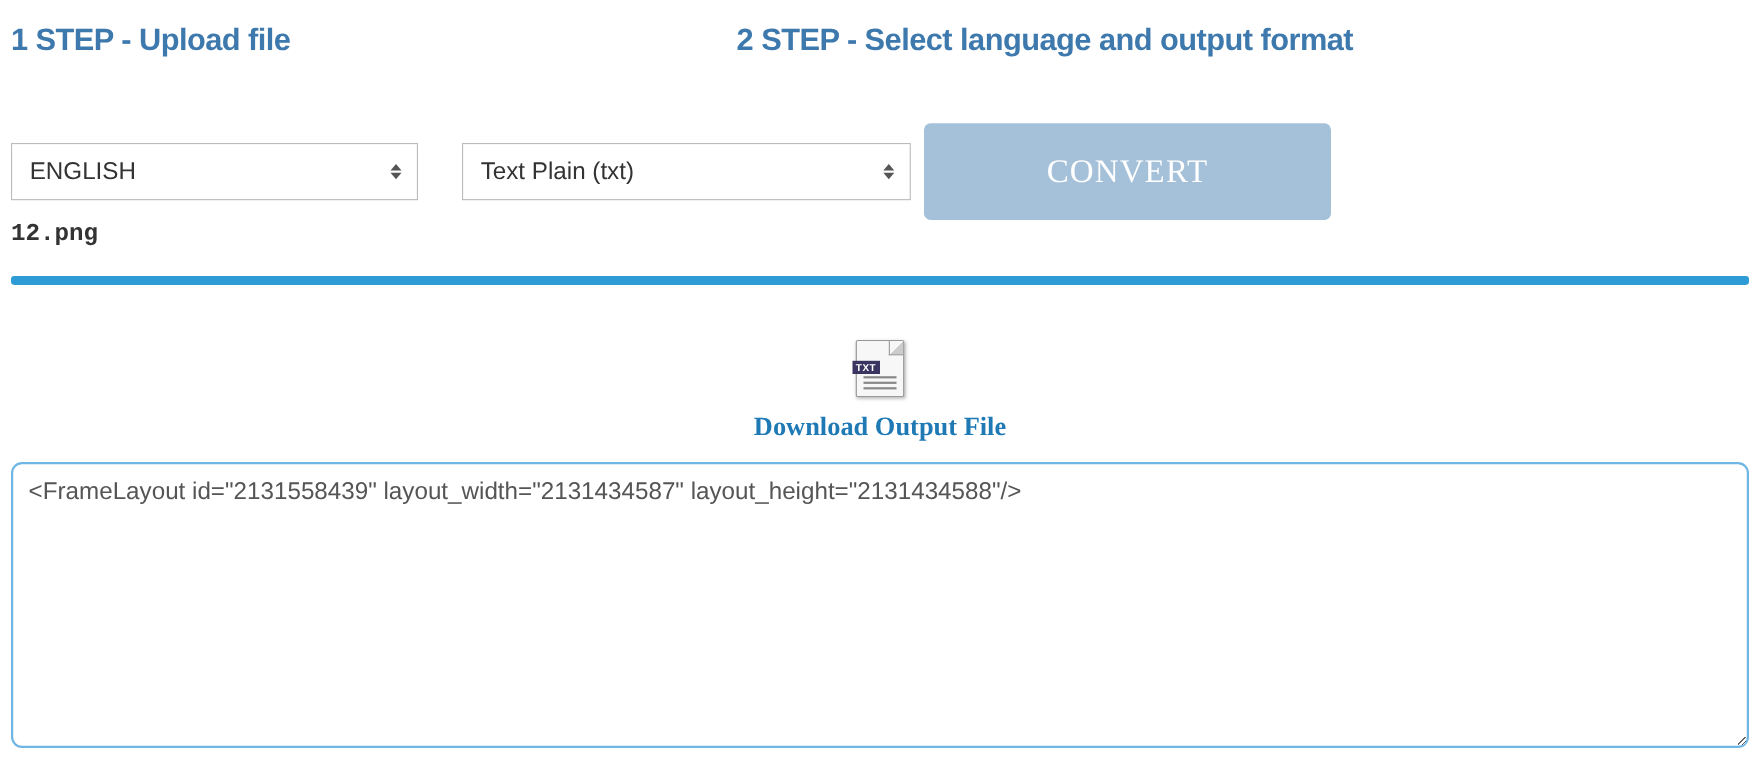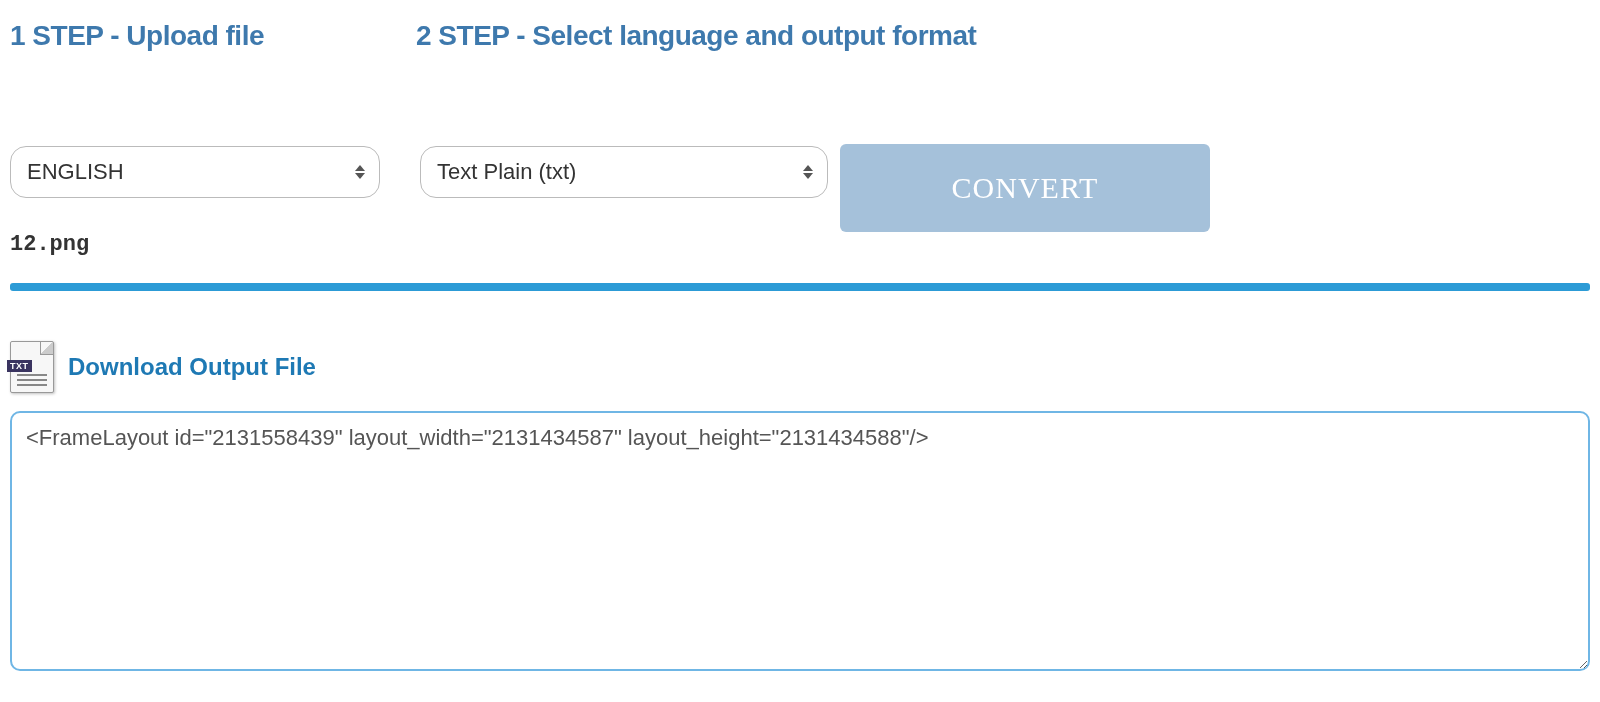--- a/index.html
+++ b/index.html
@@ -4,24 +4,24 @@
   <style>
     * { box-sizing: border-box; margin: 0; padding: 0; }
     body {
       font-family: Verdana, Arial, sans-serif;
       background: #fff;
       padding: 20px 10px;
       width: 1600px;
     }
     .steps-row {
       display: flex;
-      gap: 16px;
+      gap: 0;
     }
     .step1 { width: 390px; }
-    .step2 { width: 830px; }
+    .step2 { width: 830px; text-align: right; }
     .step3 { width: 370px; }
     .step-title {
       color: #3e79ad;
       font-size: 28px;
       font-weight: bold;
       font-family: Verdana, Arial, sans-serif;
       letter-spacing: -0.5px;
     }
     .controls-row {
       display: flex;
@@ -41,21 +41,21 @@
       font-size: 28px;
       font-family: Arial, sans-serif;
       cursor: pointer;
       box-shadow: inset 0 1px 0 rgba(255,255,255,0.3), 0 2px 4px rgba(0,0,0,0.15);
     }
     .dropdown {
       position: relative;
       height: 52px;
       background: #fff;
       border: 1px solid #bbb;
-      border-radius: 16px;
+      border-radius: 0;
       display: flex;
       align-items: center;
       padding: 0 40px 0 16px;
       font-size: 22px;
       color: #333;
       cursor: pointer;
       font-family: Arial, sans-serif;
     }
     .dropdown.lang { width: 370px; }
     .dropdown.fmt { width: 408px; }
@@ -79,40 +79,40 @@
       width: 370px;
       height: 88px;
       background: #a5c1da;
       border: none;
       border-radius: 6px;
       color: #fff;
       font-size: 30px;
       font-family: Georgia, "Times New Roman", serif;
       letter-spacing: 1px;
       cursor: pointer;
-      margin-top: 32px;
     }
     .filename {
       font-family: "Courier New", monospace;
       font-size: 22px;
       font-weight: bold;
       color: #333;
     }
     .divider {
       margin-top: 26px;
       height: 8px;
       background: #2c9bd6;
       border-radius: 3px;
       width: 100%;
     }
     .download-row {
       margin-top: 50px;
       display: flex;
       align-items: center;
       gap: 14px;
+      flex-direction: column;
     }
     .txt-icon {
       width: 44px;
       height: 52px;
       position: relative;
       background: #f7f7f7;
       border: 1px solid #999;
       border-radius: 2px;
       box-shadow: 1px 1px 3px rgba(0,0,0,0.25);
     }
@@ -146,21 +146,21 @@
     .txt-lines div {
       height: 2px;
       background: #888;
       margin-bottom: 3px;
     }
     .download-link {
       color: #1e79b4;
       font-size: 24px;
       font-weight: bold;
       text-decoration: none;
-      font-family: Liberation Sans, sans-serif;
+      font-family: Liberation Serif, serif;
     }
     .output-area {
       margin-top: 18px;
       width: 100%;
       height: 260px;
       border: 2px solid #6fb6e5;
       border-radius: 10px;
       padding: 12px 14px;
       font-size: 22px;
       color: #555;

